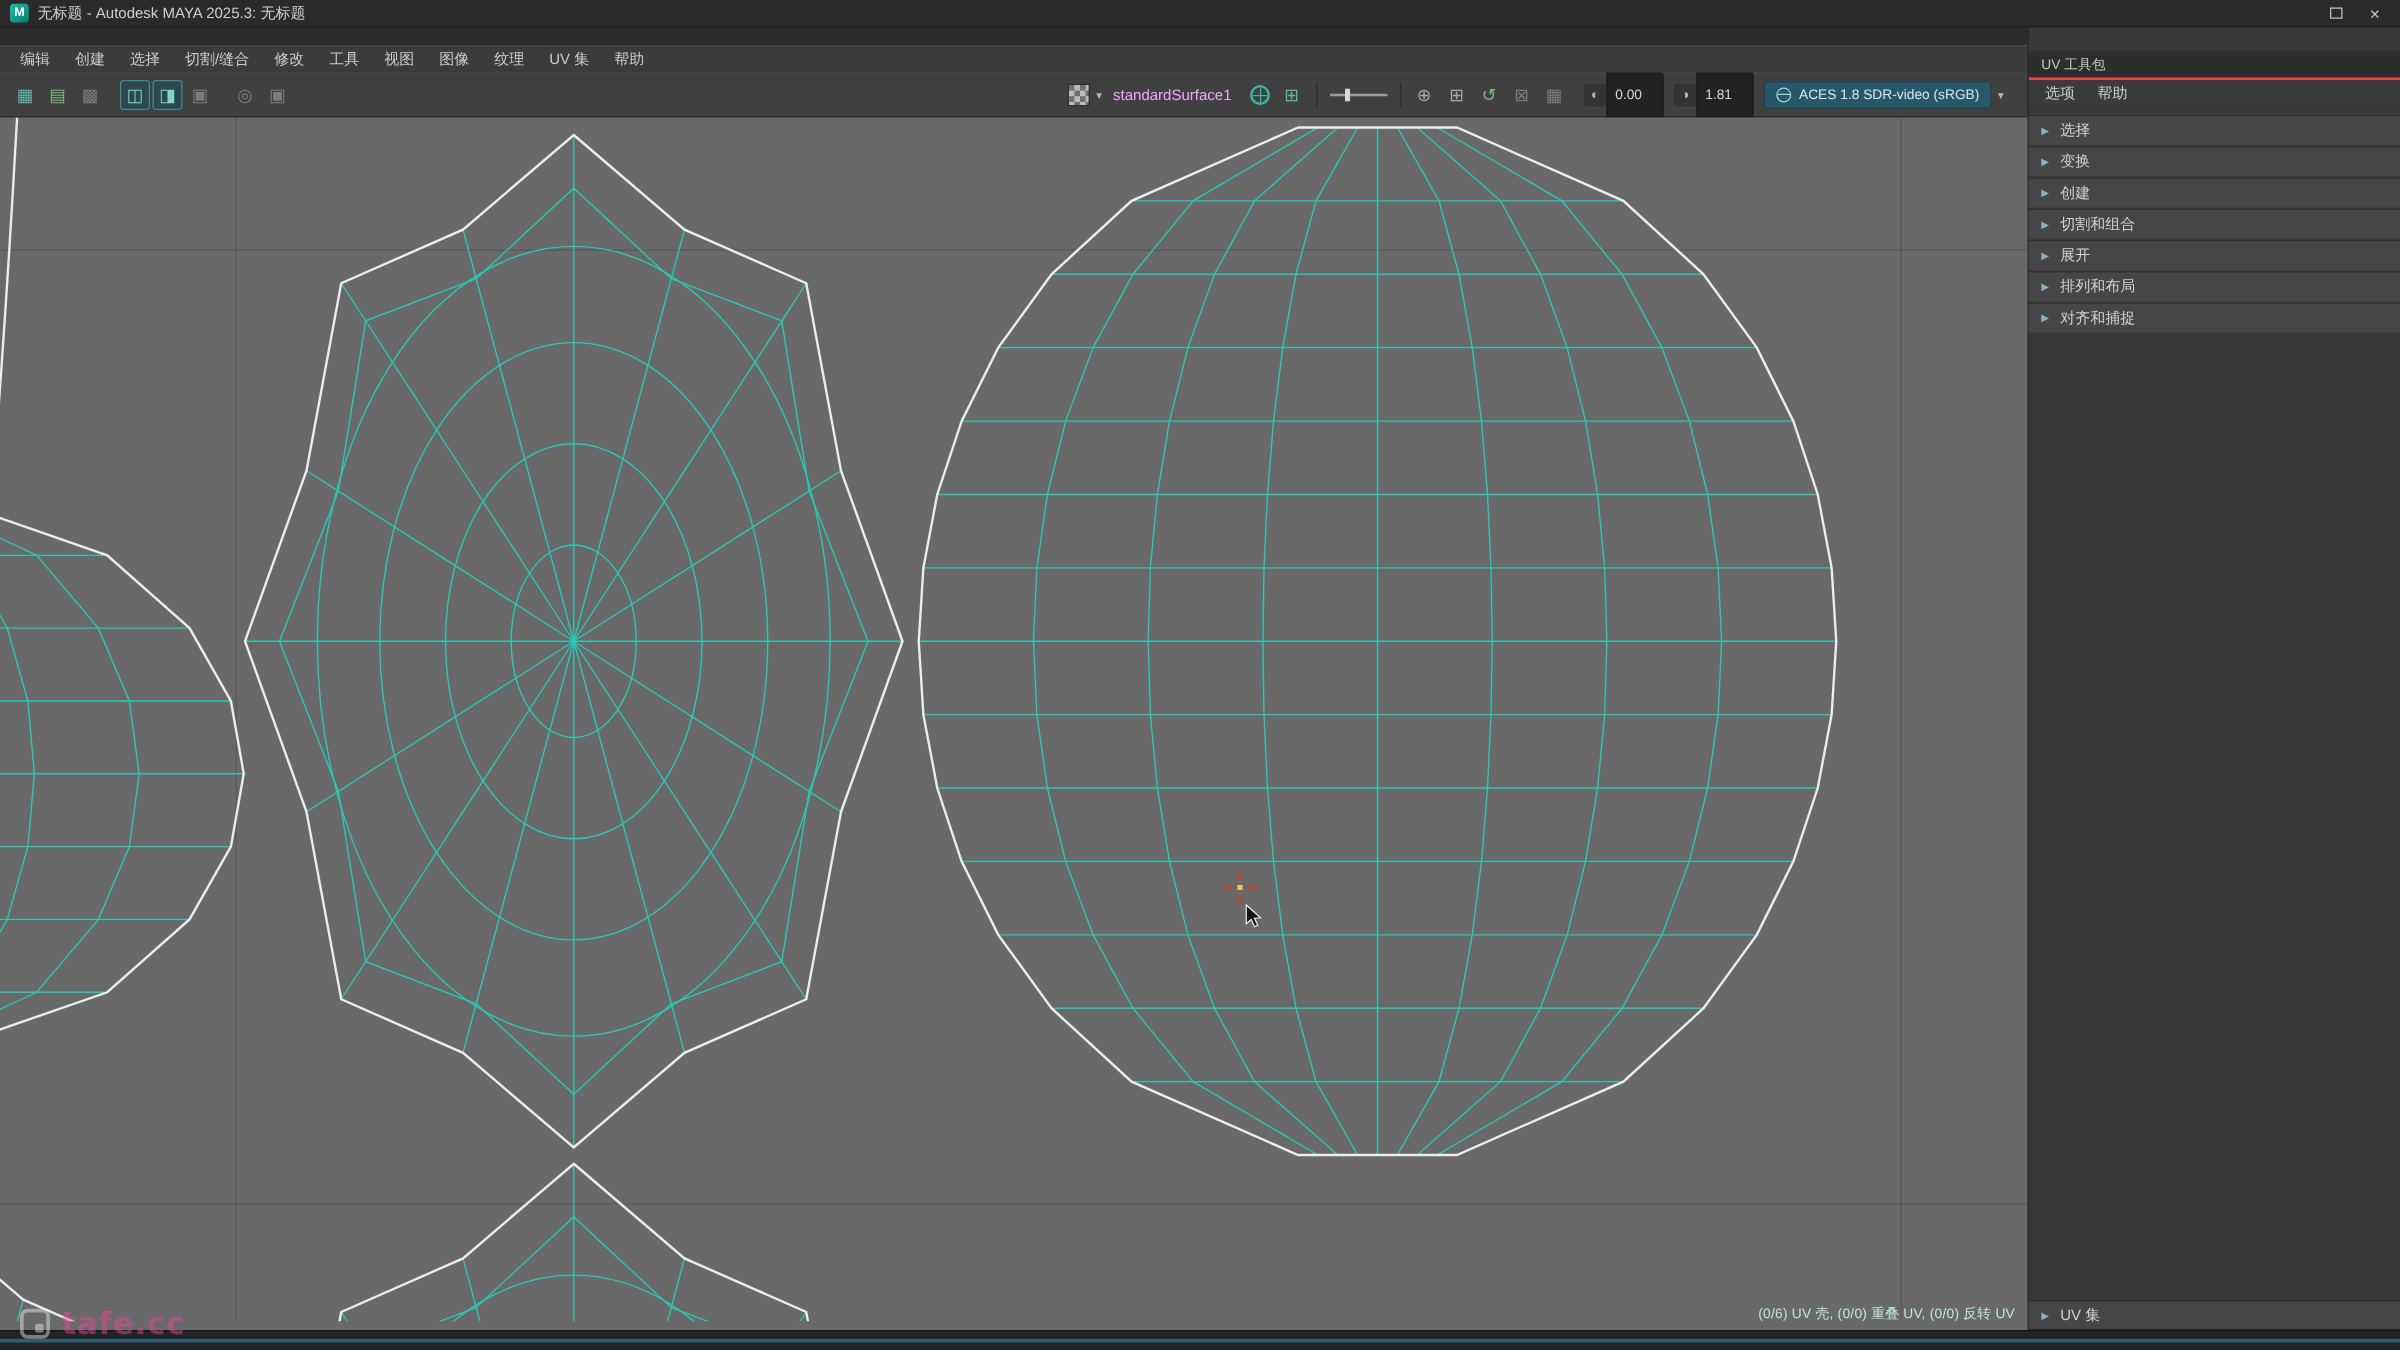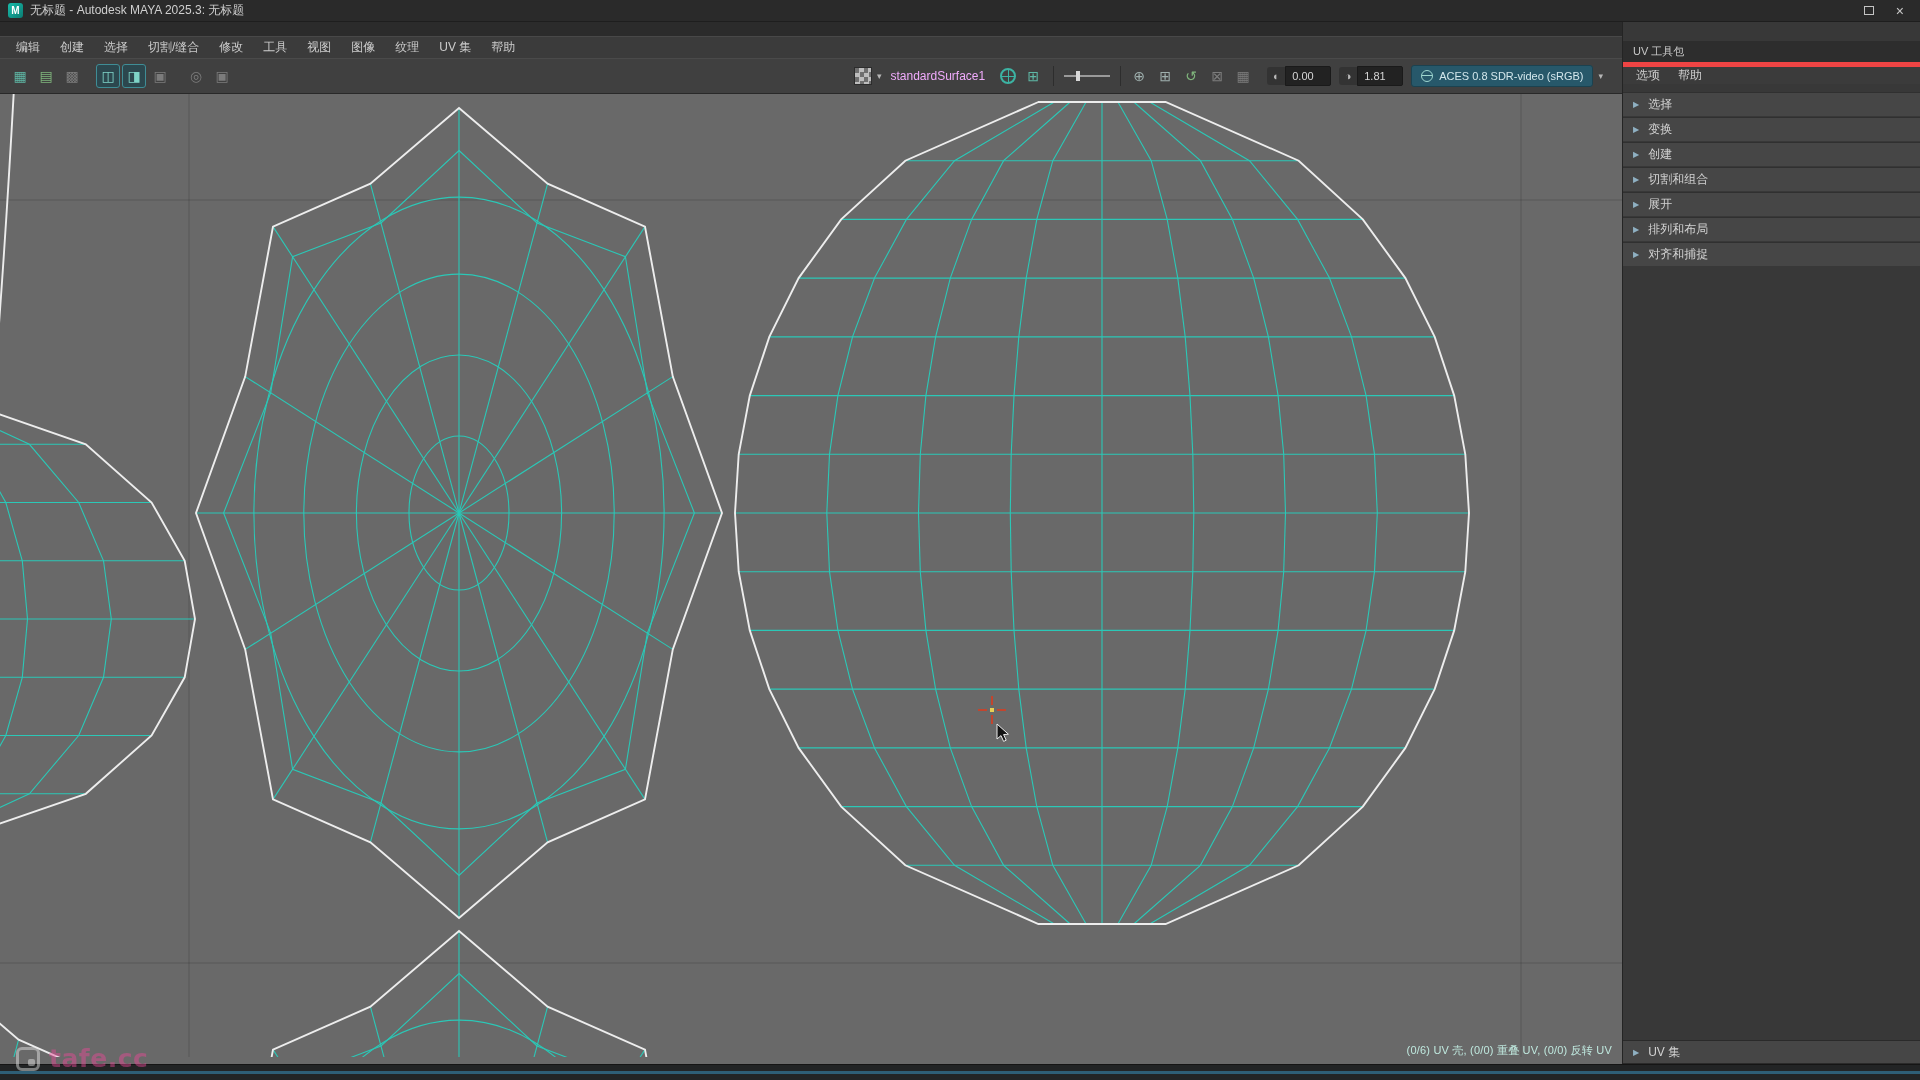--- a/index.html
+++ b/index.html
@@ -54,21 +54,21 @@
              background-size:9px 9px; }
   .caret { color:#b6b6b6; font-size:9px; padding:0 5px; }
   .mat-label { color:#f0abfc; font-size:12px; padding:0 10px 0 4px; white-space:nowrap; }
   .mini-sphere { width:16px; height:16px; border:2px solid #3cb3a3; border-radius:50%; position:relative; margin:0 5px; }
   .mini-sphere i { position:absolute; left:0; right:0; top:6px; height:1px; background:#3cb3a3; }
   .mini-sphere b { position:absolute; top:0; bottom:0; left:6px; width:1px; background:#3cb3a3; }
   .slider { width:46px; height:2px; background:#9a9a9a; position:relative; margin:0 4px; }
   .slider .handle { position:absolute; left:12px; top:-4px; width:4px; height:10px; background:#d8d8d8; }
   .num-icon { width:18px; height:18px; border-radius:3px 0 0 3px; background:#333333;
               color:#b9b9b9; font-size:11px; display:flex; align-items:center; justify-content:center; }
-  .num-field { width:46px; height:20px; background:#222222; border:1px solid #1a1a1a; border-radius:0 2px 2px 0;
+  .num-field { width:46px; height:36px; background:#222222; border:1px solid #1a1a1a; border-radius:0 2px 2px 0;
                color:#d6d6d6; font-size:11px; display:flex; align-items:center; padding-left:6px; margin-right:8px; }
   .cs-box { height:22px; background:#27586a; border:1px solid #1b4250; border-radius:3px;
             display:flex; align-items:center; gap:6px; padding:0 9px; }
   .cs-globe { width:12px; height:12px; border:1.5px solid #9fd6d0; border-radius:50%; position:relative; }
   .cs-globe i { position:absolute; left:0; right:0; top:4px; height:1px; background:#9fd6d0; }
   .cs-text { color:#d3e7ec; font-size:11px; white-space:nowrap; }
 
   
   .canvas { flex:1; position:relative; background:#696969; overflow:hidden; }
   .canvas svg.wires { position:absolute; left:0; top:0; }
@@ -81,21 +81,21 @@
   .ch-t { left:13px; top:0; width:2px; height:9px; }
   .ch-b { left:13px; bottom:0; width:2px; height:9px; }
   .ch-c { left:12px; top:12px; width:4px; height:4px; background:#e8cf54 !important; }
   .cursor-arrow { position:absolute; left:996px; top:629px; }
 
   
   .right-panel { flex:0 0 298px; width:298px; background:#383838; border-left:1px solid #242424;
                  display:flex; flex-direction:column; }
   .rp-header { flex:0 0 21px; background:#2d2d2d; color:#c8c8c8; font-size:11px;
                display:flex; align-items:center; padding-left:10px;margin-top:19px; }
-  .rp-menu { flex:0 0 22px; background:#3b3b3b; border-top:5px solid #ef4444;
+  .rp-menu { flex:0 0 22px; background:#3b3b3b; border-top:2px solid #ef4444;
              display:flex; align-items:center; padding-left:4px; }
   .rp-menu span { color:#cccccc; font-size:12px; padding:0 9px; }
   .tk-row { flex:0 0 24px; height:24px; margin-top:1px; background:#464646;
             display:flex; align-items:center; gap:9px; padding-left:10px;
             color:#d2d2d2; font-size:12px; border-top:1px solid #303030; }
   .tk-row.first { margin-top:8px; }
   .tk-arrow { color:#8fb0c2; font-size:8px; }
   .rp-spacer { flex:1; }
   .uvset-row { flex:0 0 24px; background:#464646; border-top:1px solid #2a2a2a; border-bottom:1px solid #2a2a2a;
                display:flex; align-items:center; gap:9px; padding-left:10px; color:#d2d2d2; font-size:12px; }
@@ -176,21 +176,21 @@
           <span class="tb-icon dim">▦</span>
           <span class="tb-gap"></span>
           <span class="num-icon">◐</span>
           <span class="num-field">0.00</span>
           <span class="num-icon">◑</span>
           <span class="num-field">1.81</span>
           <div class="cs-box">
             <span class="cs-globe">
                 <i></i>
               </span>
-            <span class="cs-text">ACES 0.8 SDR-video (sRGB)</span>
+            <span class="cs-text">ACES 1.8 SDR-video (sRGB)</span>
           </div>
           <span class="caret">▾</span>
         </div>
       </div>
 
       <div class="canvas">
         <svg id="wires" class="wires" width="1622" height="963" viewBox="0 0 1622 963">
             <line x1="189" y1="0" x2="189" y2="963" stroke="rgba(0,0,0,0.16)" stroke-width="1"></line>
             <line x1="1521" y1="0" x2="1521" y2="963" stroke="rgba(0,0,0,0.16)" stroke-width="1"></line>
             <line x1="0" y1="106" x2="1622" y2="106" stroke="rgba(0,0,0,0.16)" stroke-width="1"></line>

